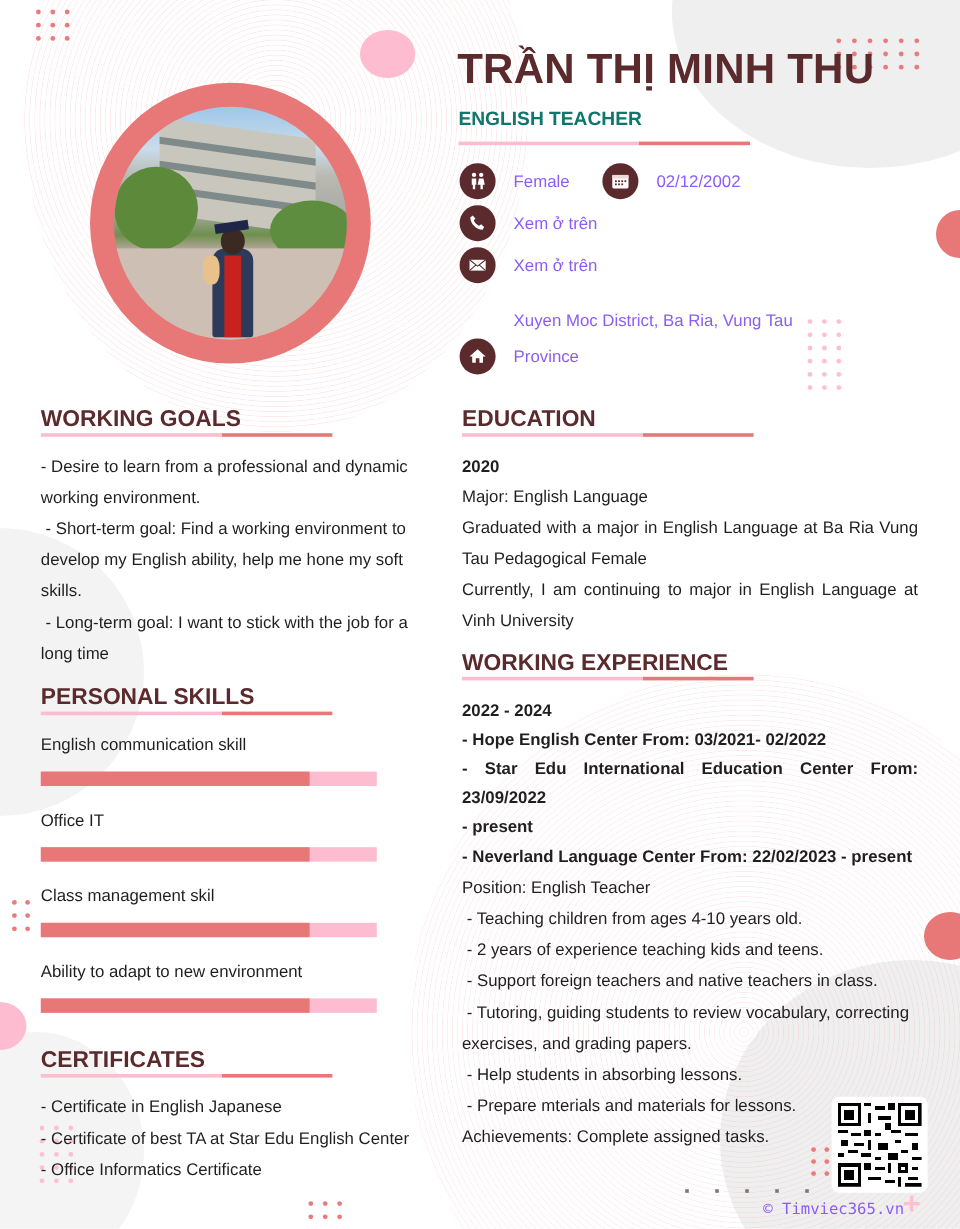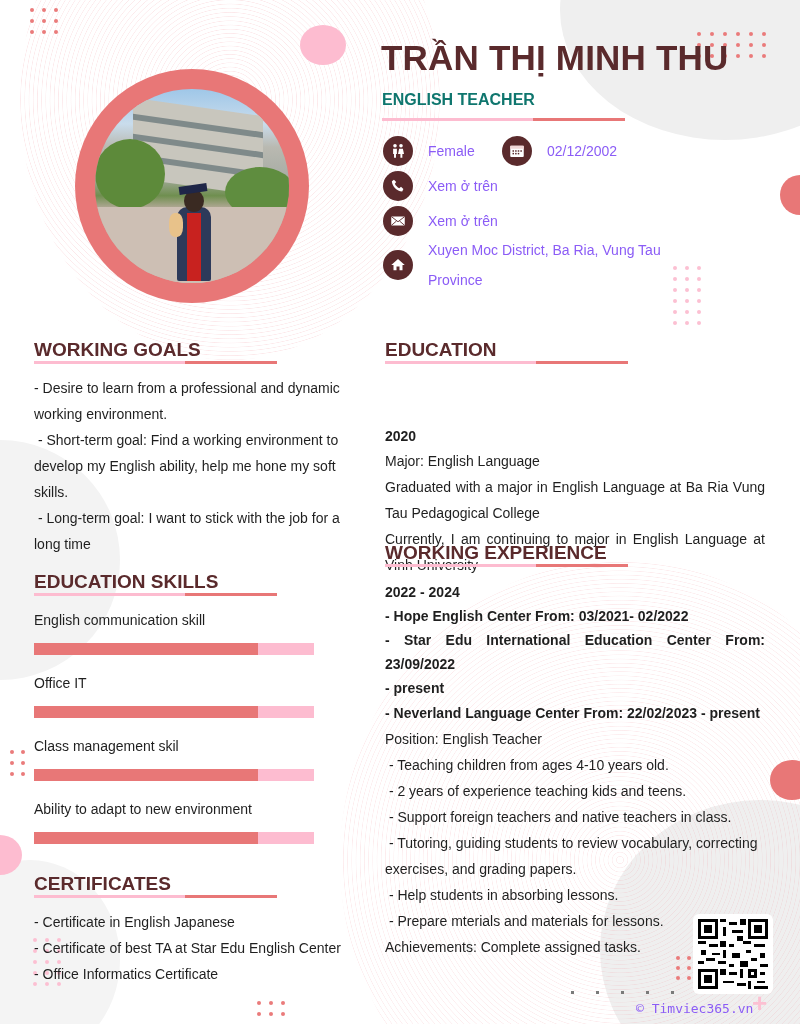--- a/index.html
+++ b/index.html
@@ -243,21 +243,21 @@
 </div>
 <div class="contact-row" style="left:383px; top:206px;">
   <span class="icon-circle">
     <svg viewBox="0 0 24 24">
         <rect x="3" y="6" width="18" height="12" fill="#fff"></rect>
         <path d="M3 6l9 7 9-7M3 18l7-6M21 18l-7-6" stroke="#5a2a2c" stroke-width="1.2" fill="none"></path>
       </svg>
   </span>
   <span class="contact-text">Xem ở trên</span>
 </div>
-<div class="contact-row" style="left:383px; top:235px; align-items:center;">
+<div class="contact-row" style="left:383px; top:252px; align-items:flex-end;">
   <span class="icon-circle">
     <svg viewBox="0 0 24 24">
         <path d="M12 4l9 8h-3v7h-4v-5h-4v5H6v-7H3z" fill="#fff"></path>
       </svg>
   </span>
   <span class="contact-text" style="line-height:30px;">
     <span style="display:block;">Xuyen Moc District, Ba Ria, Vung Tau</span>
     <span style="display:block;">Province</span>
   </span>
 </div>
@@ -267,21 +267,21 @@
 <div class="para" style="left:34px; top:375px; width:310px;">
   <div>- Desire to learn from a professional and dynamic</div>
   <div>working environment.</div>
   <div style="white-space:pre;"> - Short-term goal: Find a working environment to</div>
   <div>develop my English ability, help me hone my soft</div>
   <div>skills.</div>
   <div style="white-space:pre;"> - Long-term goal: I want to stick with the job for a</div>
   <div>long time</div>
 </div>
 
-<div class="sec-title" style="left:34px; top:571px;">EDUCATION SKILLS</div>
+<div class="sec-title" style="left:34px; top:571px;">PERSONAL SKILLS</div>
 <div class="sec-rule" style="left:34px; top:593px;"></div>
 
 <div class="skill-label" style="top:612px;">English communication skill</div>
 <div class="skill-bar" style="top:643px;">
     <div class="skill-fill" style="width:80%;"></div>
   </div>
 
 <div class="skill-label" style="top:675px;">Office IT</div>
 <div class="skill-bar" style="top:706px;">
     <div class="skill-fill" style="width:80%;"></div>
@@ -300,25 +300,25 @@
 <div class="sec-title" style="left:34px; top:873px;">CERTIFICATES</div>
 <div class="sec-rule" style="left:34px; top:895px;"></div>
 <div class="para" style="left:34px; top:909px; width:320px;">
   <div>- Certificate in English Japanese</div>
   <div>- Certificate of best TA at Star Edu English Center</div>
   <div>- Office Informatics Certificate</div>
 </div>
 
 <div class="sec-title" style="left:385px; top:339px;">EDUCATION</div>
 <div class="sec-rule" style="left:385px; top:361px;"></div>
-<div class="para" style="left:385px; top:376px; width:380px;margin-top:48px;">
+<div class="para" style="left:385px; top:376px; width:380px;">
   <div class="bold" style="line-height:25px;">2020</div>
   <div style="line-height:25px;">Major: English Language</div>
   <div style="text-align:justify; text-align-last:justify;">Graduated with a major in English Language at Ba Ria Vung</div>
-  <div>Tau Pedagogical College</div>
+  <div>Tau Pedagogical Female</div>
   <div style="text-align:justify; text-align-last:justify;">Currently, I am continuing to major in English Language at</div>
   <div>Vinh University</div>
 </div>
 
 <div class="sec-title" style="left:385px; top:542px;">WORKING EXPERIENCE</div>
 <div class="sec-rule" style="left:385px; top:564px;"></div>
 <div class="para" style="left:385px; top:580px; width:380px;">
   <div class="bold" style="line-height:24px;">2022 - 2024</div>
   <div class="bold" style="line-height:24px;">- Hope English Center From: 03/2021- 02/2022</div>
   <div class="bold" style="line-height:24px; text-align:justify; text-align-last:justify;">- Star Edu International Education Center From: 23/09/2022</div>

